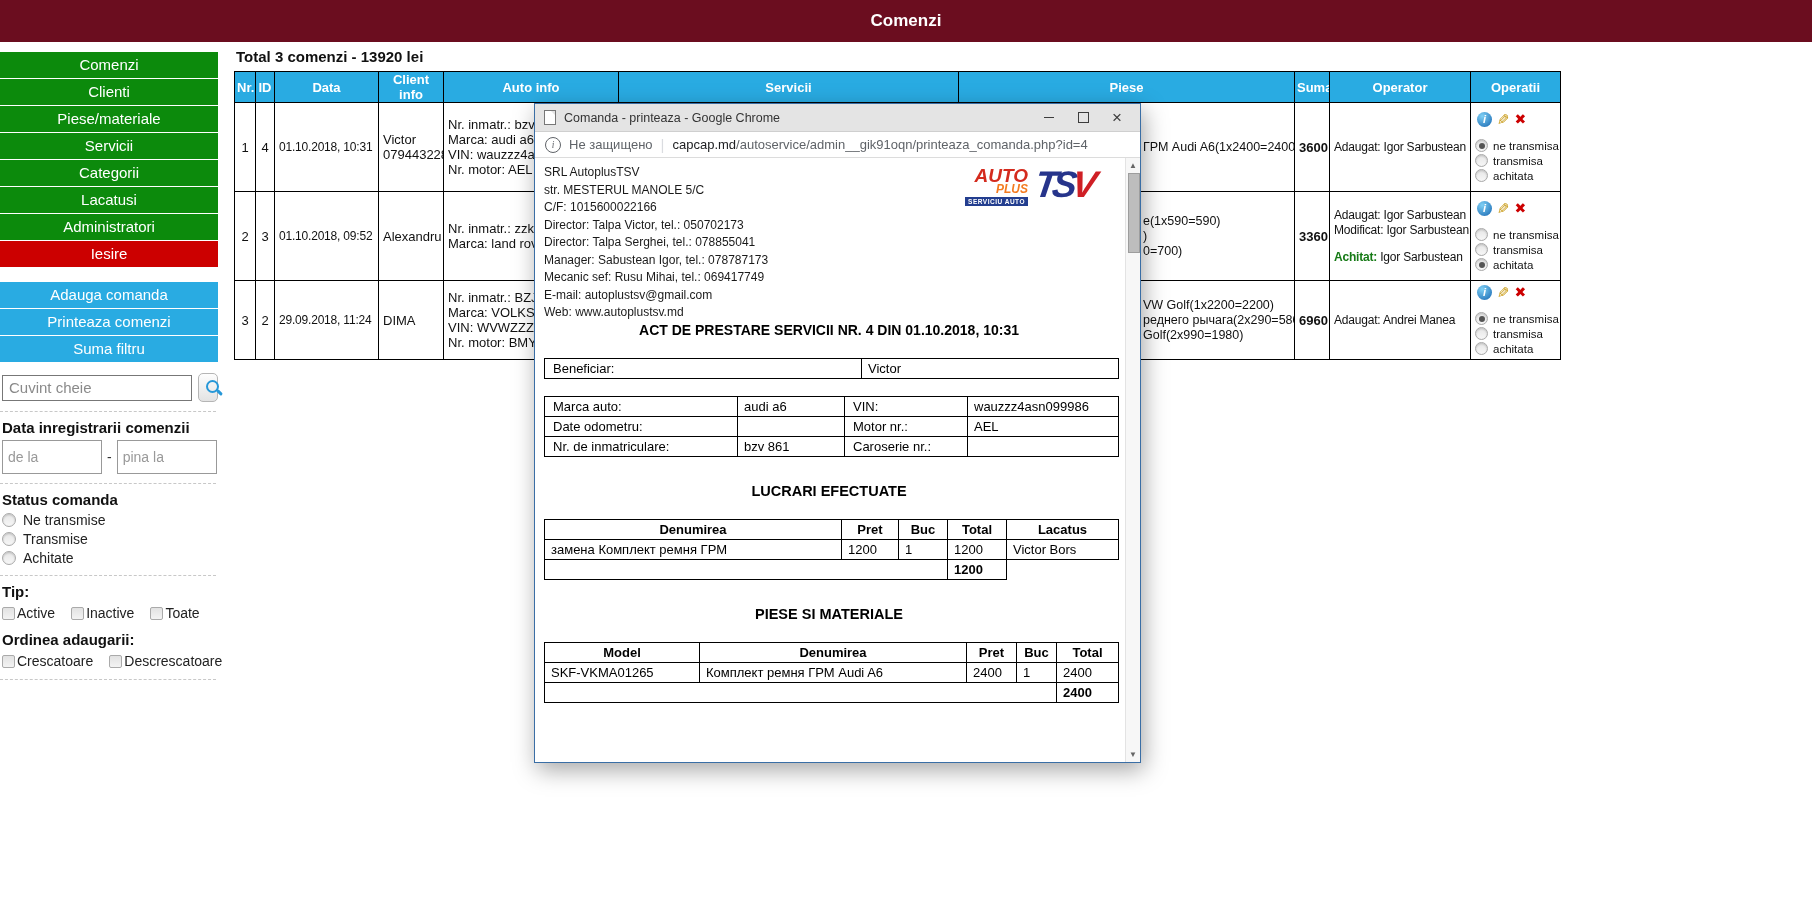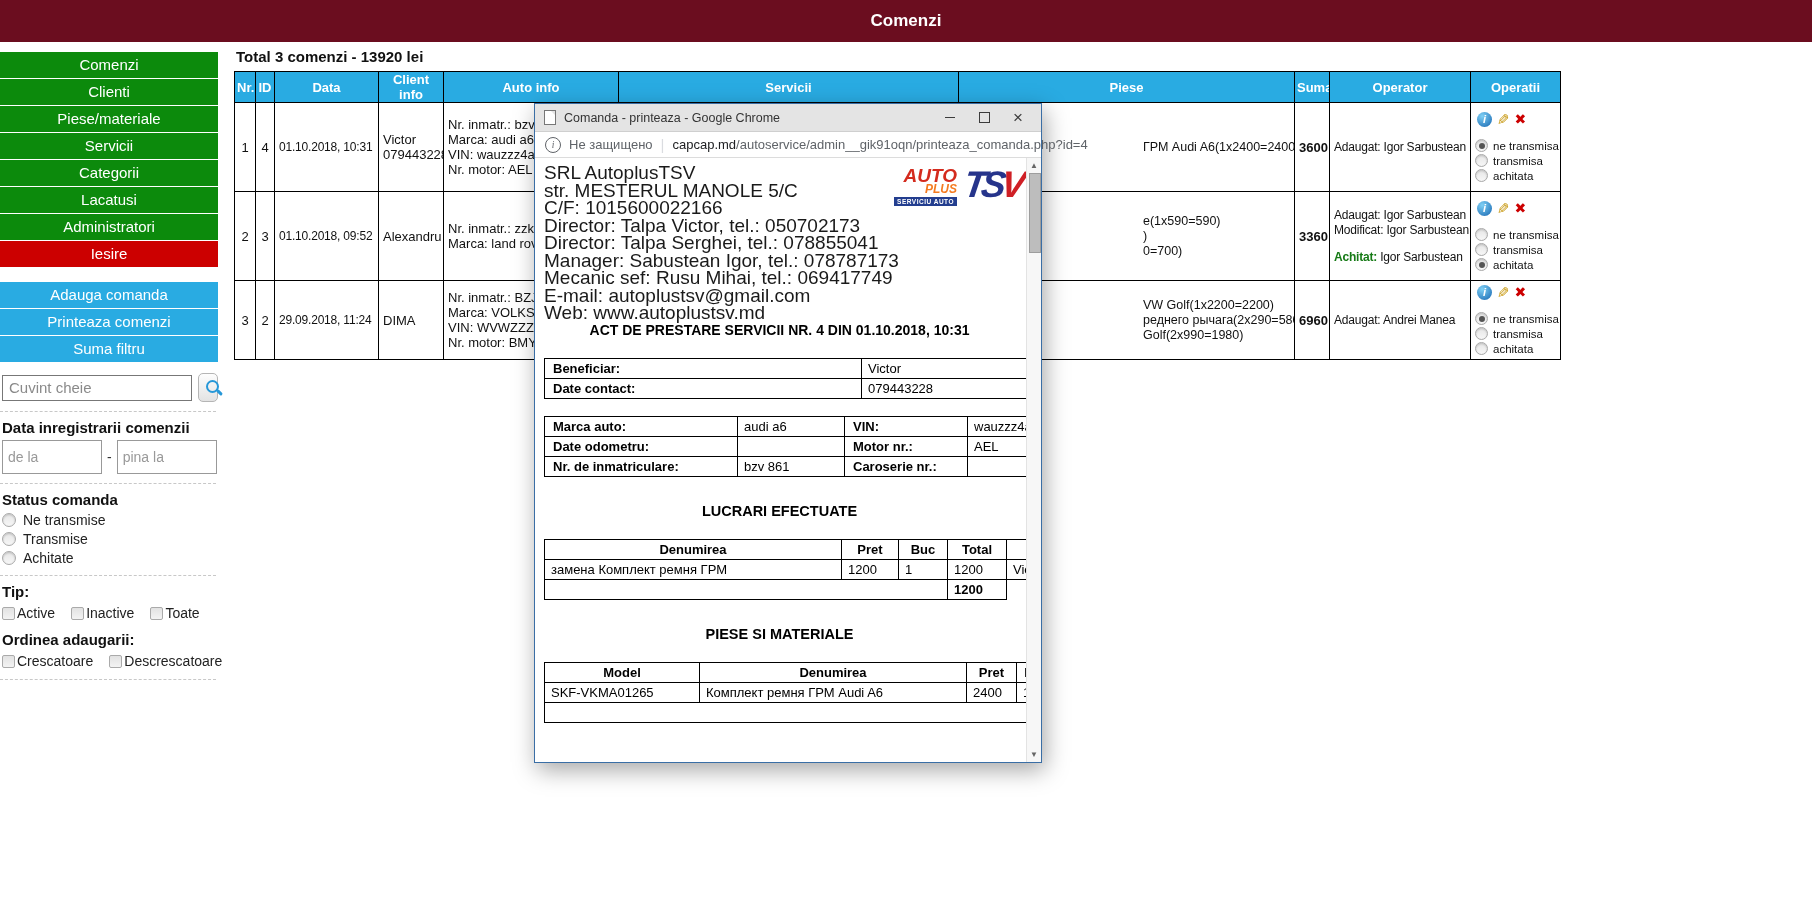--- a/index.html
+++ b/index.html
@@ -62,56 +62,56 @@
     font-size:11px;line-height:15px;text-align:center;font-style:italic;}
   .ico-info::before{content:"i";}
   .ico-edit{color:#c79810;font-size:15px;line-height:15px;cursor:pointer;transform:scaleX(-1);display:inline-block;}
   .ico-edit::before{content:"\270E";}
   .ico-del{color:#cc0000;font-weight:bold;font-size:14px;line-height:15px;cursor:pointer;}
   .ico-del::before{content:"\2716";}
   .opt2{display:flex;align-items:center;gap:5px;font-size:11.5px;margin:2px 0;white-space:nowrap;cursor:pointer;}
   .opt2 .r{width:11px;height:11px;}
   .opt2 .r.on::after{left:2.5px;top:2.5px;}
   
-  .popup{position:absolute;left:534px;top:103px;width:508px;height:660px;background:#fff;
+  .popup{position:absolute;left:534px;top:103px;width:607px;height:660px;background:#fff;
     border:1px solid #3a6ea5;box-shadow:3px 7px 22px rgba(0,0,0,.35);z-index:10;
     display:flex;flex-direction:column;box-sizing:border-box;}
   .p-title{height:27px;flex:none;background:#e4e4e4;display:flex;align-items:center;
     padding:0 6px 0 9px;border-bottom:1px solid #cfcfcf;}
   .doc-ico{width:10px;height:13px;border:1px solid #777;background:#fff;margin-right:8px;flex:none;position:relative;}
   .doc-ico::after{content:"";position:absolute;right:0;top:0;width:0;height:0;
     border-style:solid;border-width:0 4px 4px 0;border-color:transparent #e4e4e4 transparent transparent;}
   .p-title .t{font-size:12.5px;color:#333;flex:1;white-space:nowrap;overflow:hidden;}
   .win-btn{width:34px;text-align:center;color:#3c3c3c;cursor:pointer;display:flex;align-items:center;justify-content:center;height:27px;}
   .minbar{display:inline-block;width:10px;height:1.5px;background:#3c3c3c;}
   .maxbox{display:inline-block;width:9px;height:9px;border:1.2px solid #3c3c3c;}
   .win-btn.close{font-size:17px;line-height:17px;}
   .p-url{height:25px;flex:none;display:flex;align-items:center;padding:0 10px;gap:8px;
     border-bottom:1px solid #dcdcdc;font-size:13px;color:#5f6368;background:#fff;white-space:nowrap;}
   .info-circ{width:14px;height:14px;border:1px solid #5f6368;border-radius:50%;flex:none;
     font-size:9.5px;line-height:14px;text-align:center;font-style:italic;font-family:"Liberation Serif",serif;}
   .p-url .sep{color:#dadce0;font-size:15px;}
   .p-url .host{color:#202124;}
   .p-url .path{color:#5f6368;}
   .p-body{flex:1;position:relative;overflow:hidden;padding:6px 26px 0 9px;font-size:13px;color:#111;}
-  .company{line-height:17.5px;font-size:19px;color:#1a1a1a;}
-  .logo{position:absolute;right:20px;top:10px;display:flex;align-items:flex-start;}
+  .company{line-height:17.5px;font-size:12px;color:#1a1a1a;}
+  .logo{position:absolute;right:48px;top:10px;display:flex;align-items:flex-start;}
   .logo-left{text-align:right;margin-right:3px;}
   .l-auto{color:#d42b1e;font-weight:bold;font-style:italic;font-size:19px;line-height:16px;}
   .l-plus{color:#f47b20;font-weight:bold;font-style:italic;font-size:12px;line-height:11px;}
   .l-bar{background:#233e8f;color:#fff;font-size:6.5px;font-weight:bold;padding:1px 3px;
     letter-spacing:.5px;margin-top:2px;white-space:nowrap;}
   .l-tsv{font-size:37px;font-weight:bold;font-style:italic;letter-spacing:-5px;line-height:33px;
     margin-left:4px;transform:skewX(-8deg);}
   .l-tsv .b{color:#26348b;} .l-tsv .rr{color:#cf1f25;}
   .act{text-align:center;font-weight:bold;font-size:14px;color:#000;}
   .dtable{border-collapse:collapse;margin-top:20px;font-size:13px;table-layout:fixed;color:#000;}
   .dtable td,.dtable th{border:1px solid #000;padding:1px 6px;height:17px;overflow:hidden;white-space:nowrap;}
   .dtable th{font-weight:bold;text-align:center;}
-  .dtable .lbl{font-weight:bold;padding-left:8px;}
+  .dtable .lbl{font-weight:normal;padding-left:8px;}
   .dtable .bold{font-weight:bold;}
   .dtable td.ghost{border:none;}
   #t-benef{width:574px;} #t-auto{width:574px;margin-top:17px;}
   #t-lucrari{width:574px;} #t-piese{width:574px;}
   .sec-h{text-align:center;font-weight:bold;font-size:14.5px;margin-top:26px;color:#000;}
   
   .scrollbar{position:absolute;right:0;top:0;bottom:0;width:14px;background:#f7f7f7;border-left:1px solid #e3e3e3;}
   .sb-up,.sb-down{position:absolute;left:0;right:0;text-align:center;font-size:8px;color:#666;}
   .sb-up{top:3px;} .sb-down{bottom:3px;}
   .sb-thumb{position:absolute;top:15px;left:1.5px;width:10px;height:78px;background:#bdbdbd;border:1px solid #9d9d9d;}
@@ -417,24 +417,20 @@
     <table class="dtable" id="t-benef">
       <colgroup>
           <col style="width:317px">
           <col style="width:257px">
         </colgroup>
       <tbody id="benef-body">
           <tr>
             <td class="lbl">Beneficiar:</td>
             <td>Victor</td>
           </tr>
-          <tr>
-            <td class="lbl">Date contact:</td>
-            <td>079443228</td>
-          </tr>
         </tbody>
     </table>
 
     <table class="dtable" id="t-auto">
       <colgroup>
           <col style="width:193px">
           <col style="width:107px">
           <col style="width:123px">
           <col style="width:151px">
         </colgroup>

